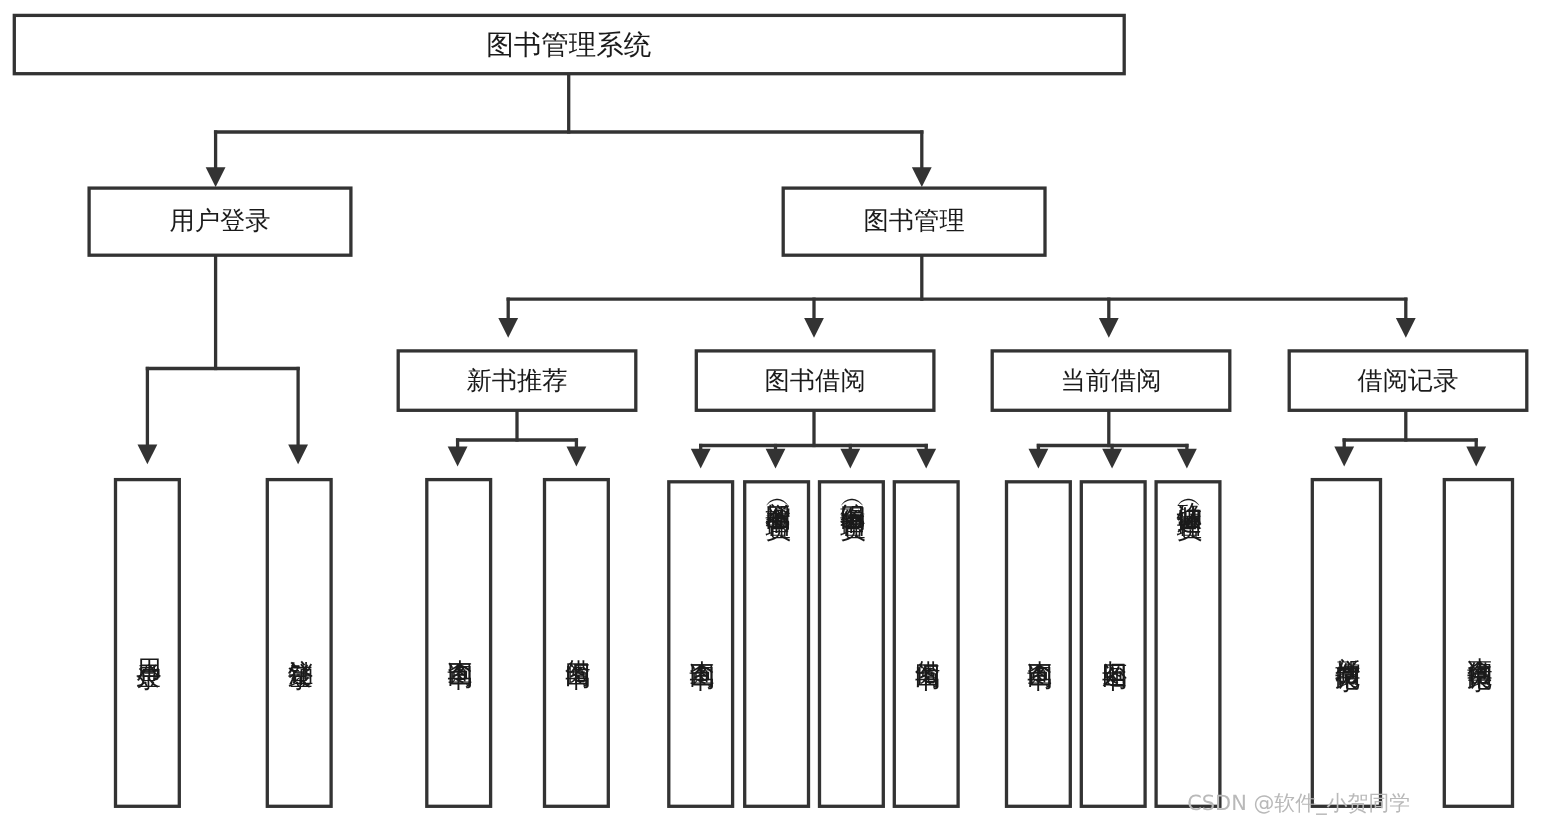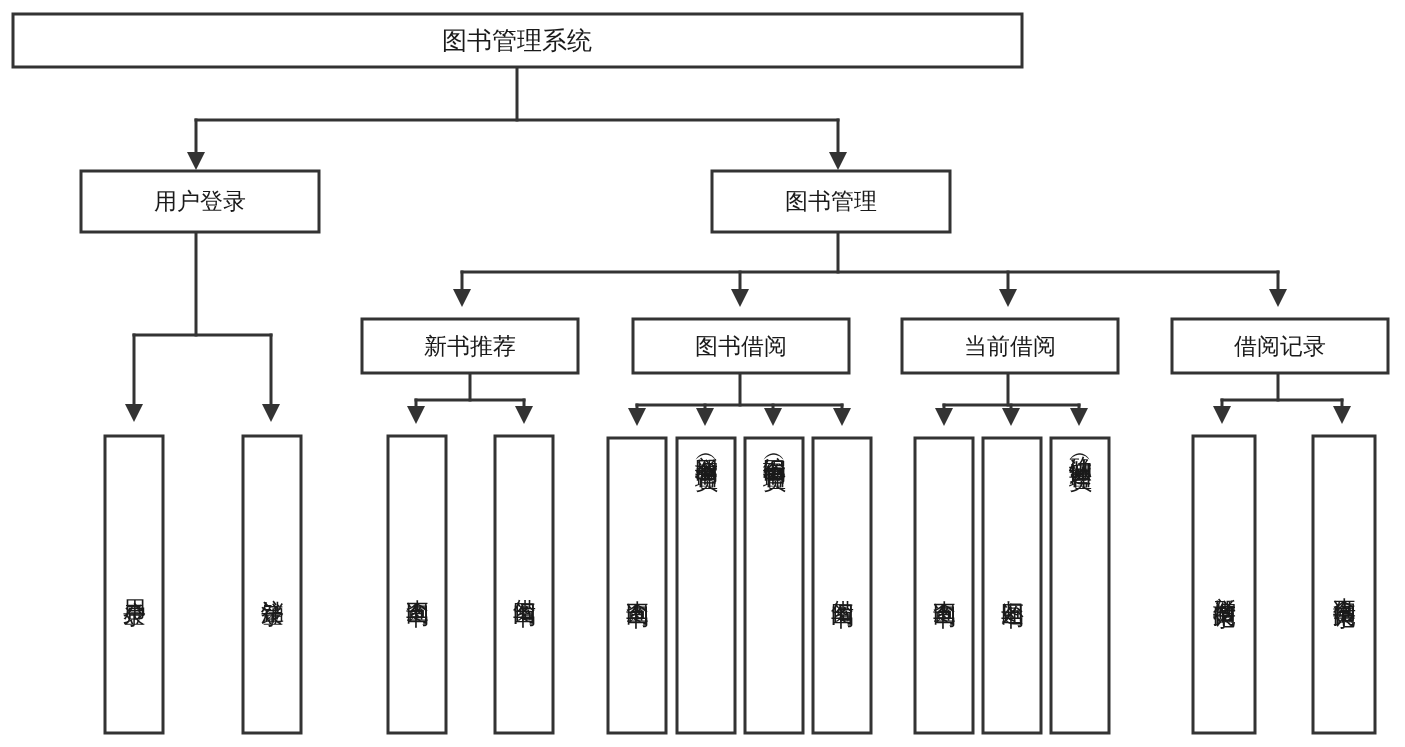--- a/index.html
+++ b/index.html
@@ -254,13 +254,14 @@
     <span class="vlabel">确认归还（管理员）</span>
   </div>
 
   <div class="vlabel-wrap" style="left:1193px; top:436px; width:62px; height:297px;">
     <span class="vlabel">新增借阅记录</span>
   </div>
   <div class="vlabel-wrap" style="left:1313px; top:436px; width:62px; height:297px;">
     <span class="vlabel">查询借阅记录</span>
   </div>
 
+  <div class="watermark">CSDN @软件_小贺同学</div>
 </div>
 
 </body></html>

